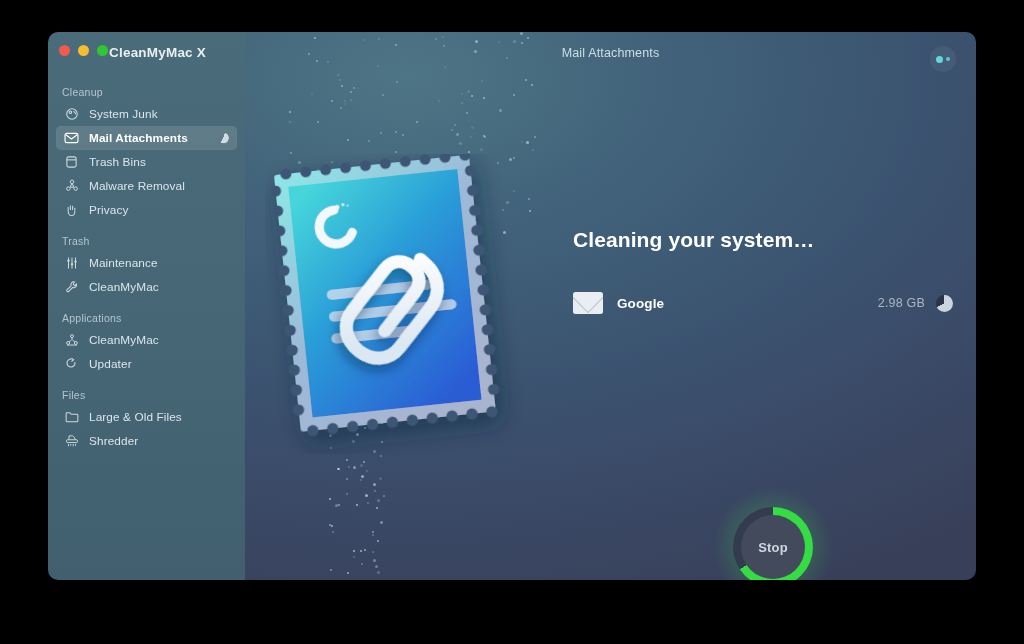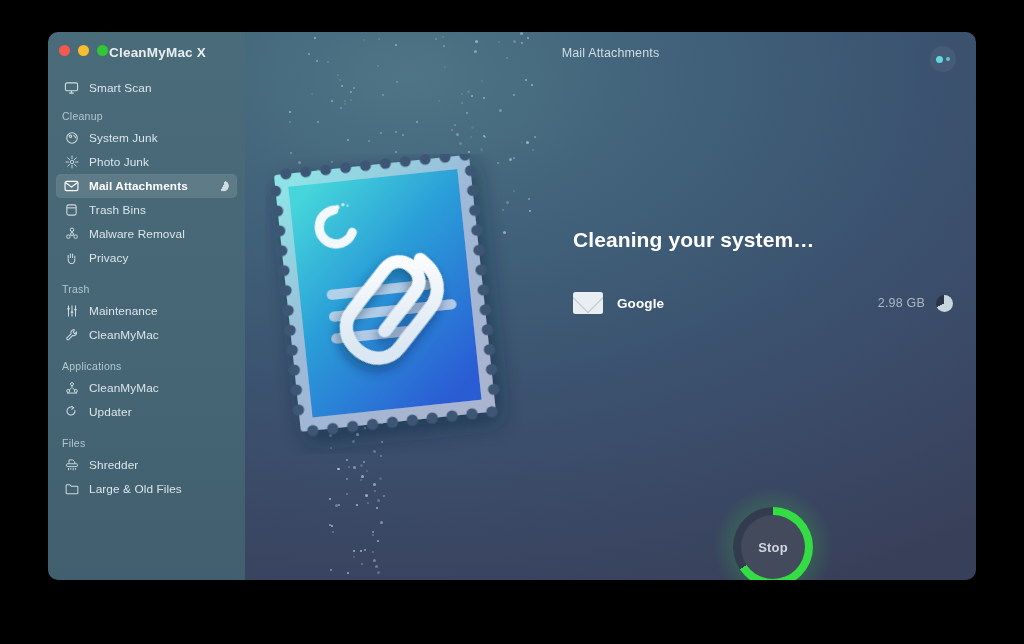--- a/index.html
+++ b/index.html
@@ -183,55 +183,34 @@
     <div class="traffic">
       <span class="tl red"></span>
       <span class="tl yellow"></span>
       <span class="tl green"></span>
     </div>
 
     <div class="app-title">CleanMyMac X</div>
 
     <div class="nav">
 
-      <div class="nav-item">
-        <span class="ico">
-          <svg width="15" height="14" viewBox="0 0 16 15" fill="none" stroke="#dbe5ea" stroke-width="1.2">
-            <rect x="1.5" y="2" width="13" height="8.5" rx="1.6"></rect>
-            <path d="M5.5 13h5M8 10.5V13"></path>
-          </svg>
-        </span>
-        <span class="lbl">Smart Scan</span>
-      </div>
 
       <div class="group-label first">Cleanup</div>
 
       <div class="nav-item">
         <span class="ico">
           <svg width="14" height="14" viewBox="0 0 16 16" fill="none" stroke="#dbe5ea" stroke-width="1.2">
             <circle cx="8" cy="8" r="6"></circle>
               <circle cx="6.2" cy="6" r="1.4"></circle>
             <path d="M9.5 4.8c1.6.6 2.6 2 2.6 3.6"></path>
           </svg>
         </span>
         <span class="lbl">System Junk</span>
       </div>
 
-      <div class="nav-item">
-        <span class="ico">
-          <svg width="14" height="14" viewBox="0 0 16 16" fill="none" stroke="#dbe5ea" stroke-width="1.1">
-            <circle cx="8" cy="8" r="2"></circle>
-            <g stroke-linecap="round">
-              <path d="M8 1.2V4M8 12v2.8M1.2 8H4M12 8h2.8"></path>
-              <path d="M3.2 3.2 5.2 5.2M10.8 10.8l2 2M12.8 3.2l-2 2M5.2 10.8l-2 2"></path>
-            </g>
-          </svg>
-        </span>
-        <span class="lbl">Photo Junk</span>
-      </div>
 
       <div class="nav-item selected">
         <span class="ico">
           <svg width="15" height="12" viewBox="0 0 16 13" fill="none" stroke="#ffffff" stroke-width="1.25">
             <rect x="1" y="1.5" width="14" height="10" rx="1.8"></rect>
             <path d="M1.8 3 8 7.6 14.2 3"></path>
           </svg>
         </span>
         <span class="lbl">Mail Attachments</span>
         <span class="item-spinner"></span>
@@ -316,36 +295,36 @@
             <path d="M7 1.2 9.2 3 7 4.8"></path>
           </svg>
         </span>
         <span class="lbl">Updater</span>
       </div>
 
       <div class="group-label">Files</div>
 
       <div class="nav-item">
         <span class="ico">
+          <svg width="14" height="12" viewBox="0 0 16 13" fill="none" stroke="#dbe5ea" stroke-width="1.15">
+            <path d="M1.3 11V2.6a1 1 0 0 1 1-1h3.3l1.4 1.7h6.7a1 1 0 0 1 1 1V11a1 1 0 0 1-1 1H2.3a1 1 0 0 1-1-1z"></path>
+          </svg>
+        </span>
+        <span class="lbl">Large &amp; Old Files</span>
+      </div>
+
+      <div class="nav-item">
+        <span class="ico">
           <svg width="14" height="14" viewBox="0 0 16 16" fill="none" stroke="#dbe5ea" stroke-width="1.1">
             <path d="M4.6 6.4V2.2h4.2l2.4 2.4v1.8"></path>
             <rect x="1.8" y="6.6" width="12.4" height="3.2" rx=".9"></rect>
             <path d="M4 11.4v2.6M6.6 11.4v2M9.4 11.4v2.6M12 11.4v2"></path>
           </svg>
         </span>
         <span class="lbl">Shredder</span>
-      </div>
-
-      <div class="nav-item">
-        <span class="ico">
-          <svg width="14" height="12" viewBox="0 0 16 13" fill="none" stroke="#dbe5ea" stroke-width="1.15">
-            <path d="M1.3 11V2.6a1 1 0 0 1 1-1h3.3l1.4 1.7h6.7a1 1 0 0 1 1 1V11a1 1 0 0 1-1 1H2.3a1 1 0 0 1-1-1z"></path>
-          </svg>
-        </span>
-        <span class="lbl">Large &amp; Old Files</span>
       </div>
 
     </div>
   </div>
 
   <div class="content">
 
     <div class="win-title">Mail Attachments</div>
 
     <div class="account-badge">

